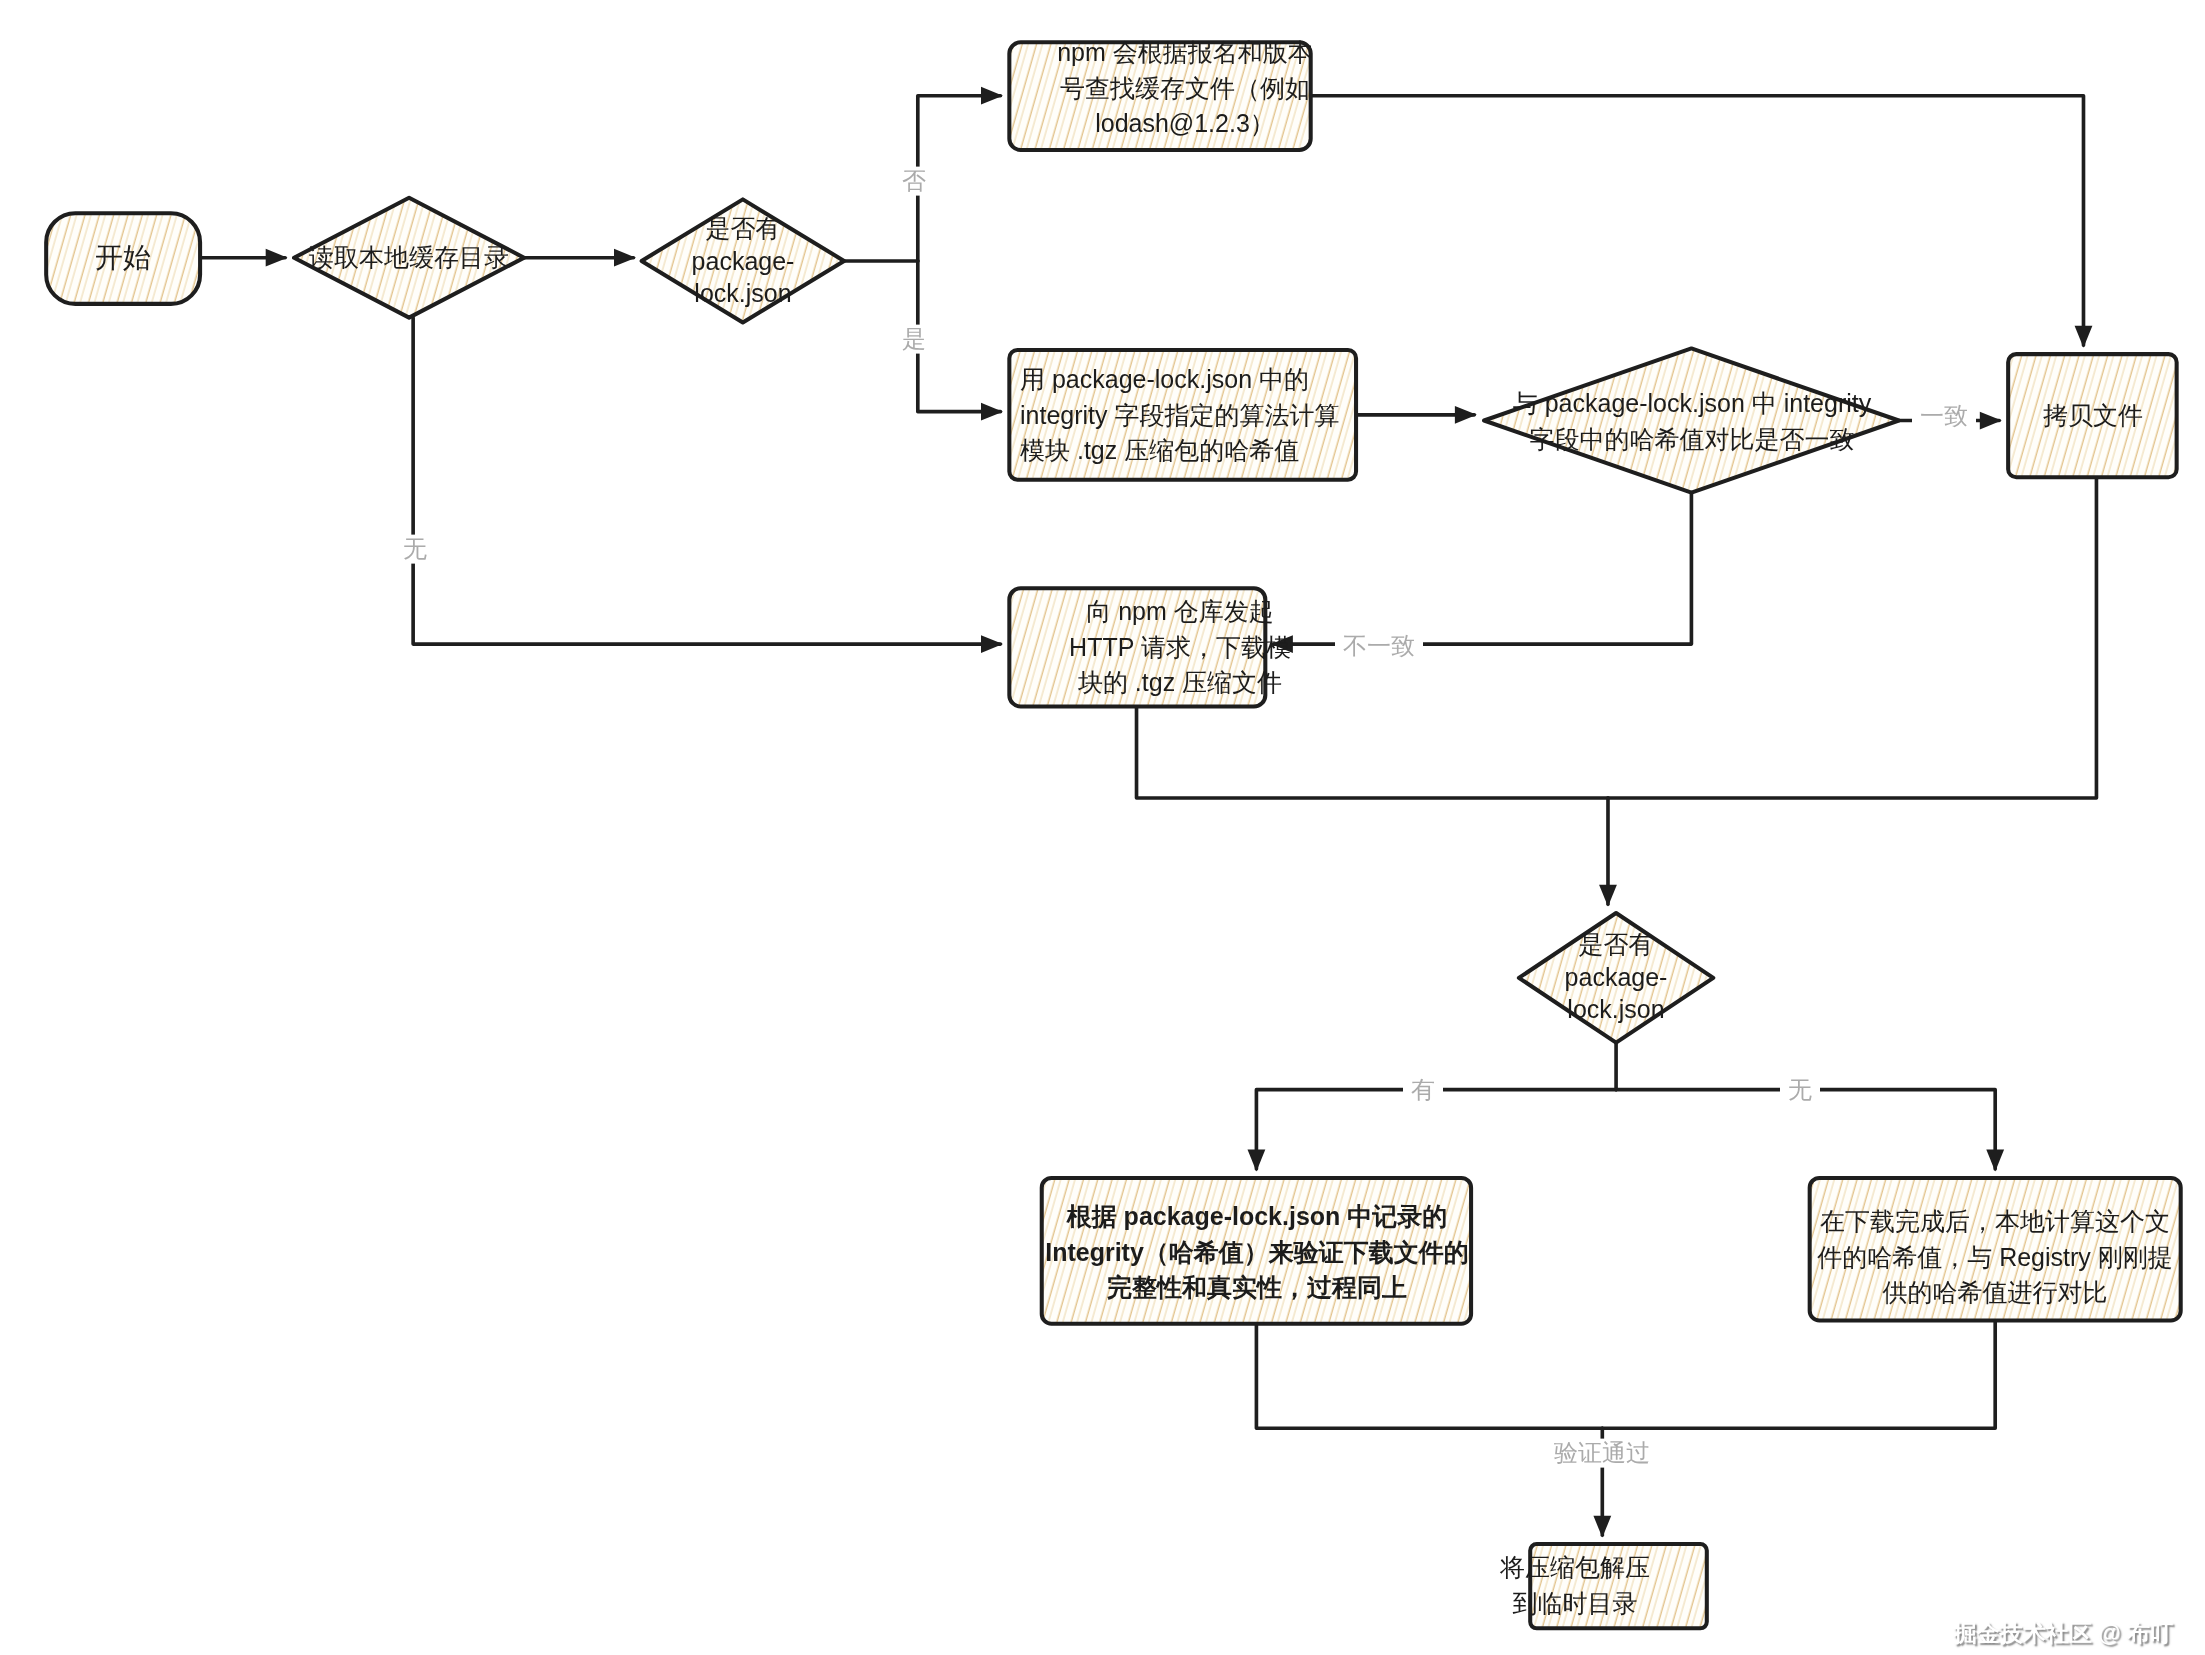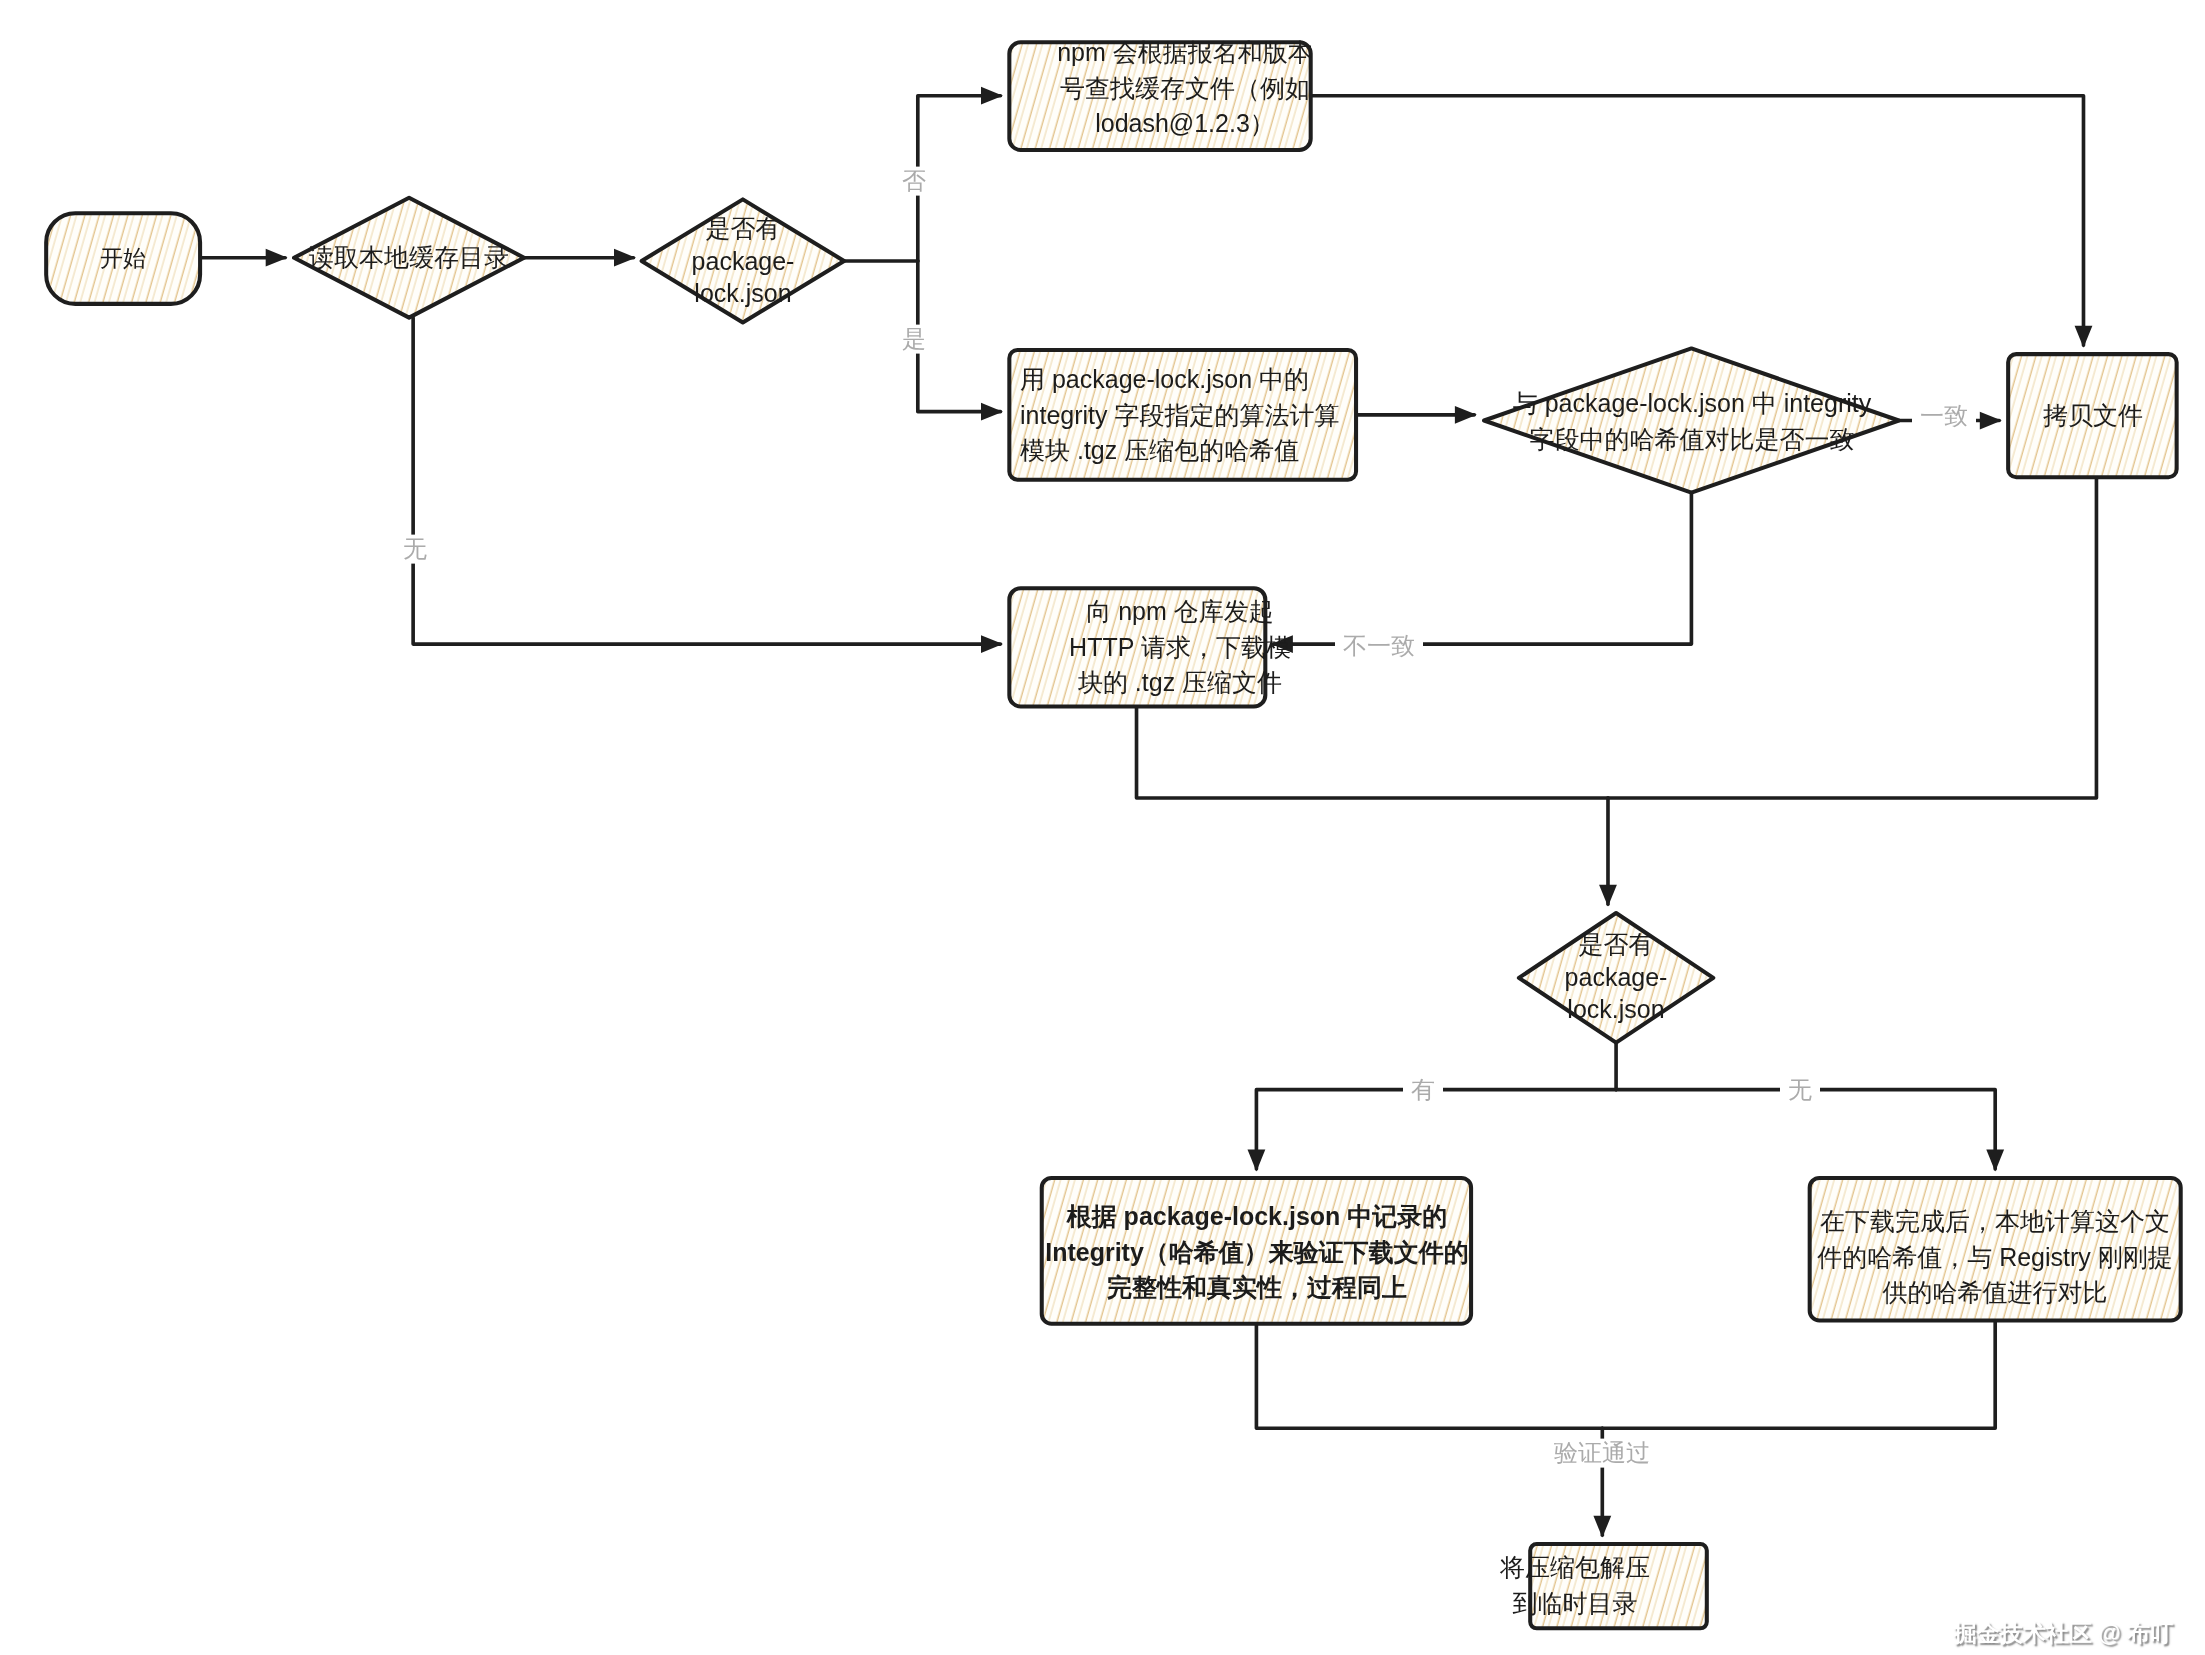--- a/index.html
+++ b/index.html
@@ -79,21 +79,21 @@
     <rect class="shape" x="1246" y="432" width="428" height="160" rx="10"></rect>
     <polygon class="shape" points="2088,430 2344,519 2088,608 1832,519"></polygon>
     <rect class="shape" x="2479" y="437" width="208" height="152" rx="10"></rect>
     <rect class="shape" x="1246" y="726" width="316" height="146" rx="14"></rect>
     <polygon class="shape" points="1995,1127 2115,1207 1995,1287 1875,1207"></polygon>
     <rect class="shape" x="1286" y="1454" width="530" height="180" rx="12"></rect>
     <rect class="shape" x="2234" y="1454" width="458" height="176" rx="12"></rect>
     <rect class="shape" x="1889" y="1906" width="218" height="104" rx="8"></rect>
   </svg>
 
-  <div class="node-label" style="left:123px; top:258px; font-size:23px;">开始</div>
+  <div class="node-label" style="left:123px; top:258px; font-size:28px;">开始</div>
   <div class="node-label" style="left:409px; top:258px;">读取本地缓存目录</div>
   <div class="node-label" style="left:743px; top:261px; line-height:1.3;">是否有
 package-
 lock.json</div>
   <div class="node-label" style="left:1160px; top:88px;margin-left:25px;">npm 会根据报名和版本
 号查找缓存文件（例如
 lodash@1.2.3）</div>
   <div class="node-label w600" style="left:1692px; top:421px;">与 package-lock.json 中 integrity
 字段中的哈希值对比是否一致</div>
   <div class="node-label ta-left" style="left:1183px; top:415px;">用 package-lock.json 中的

